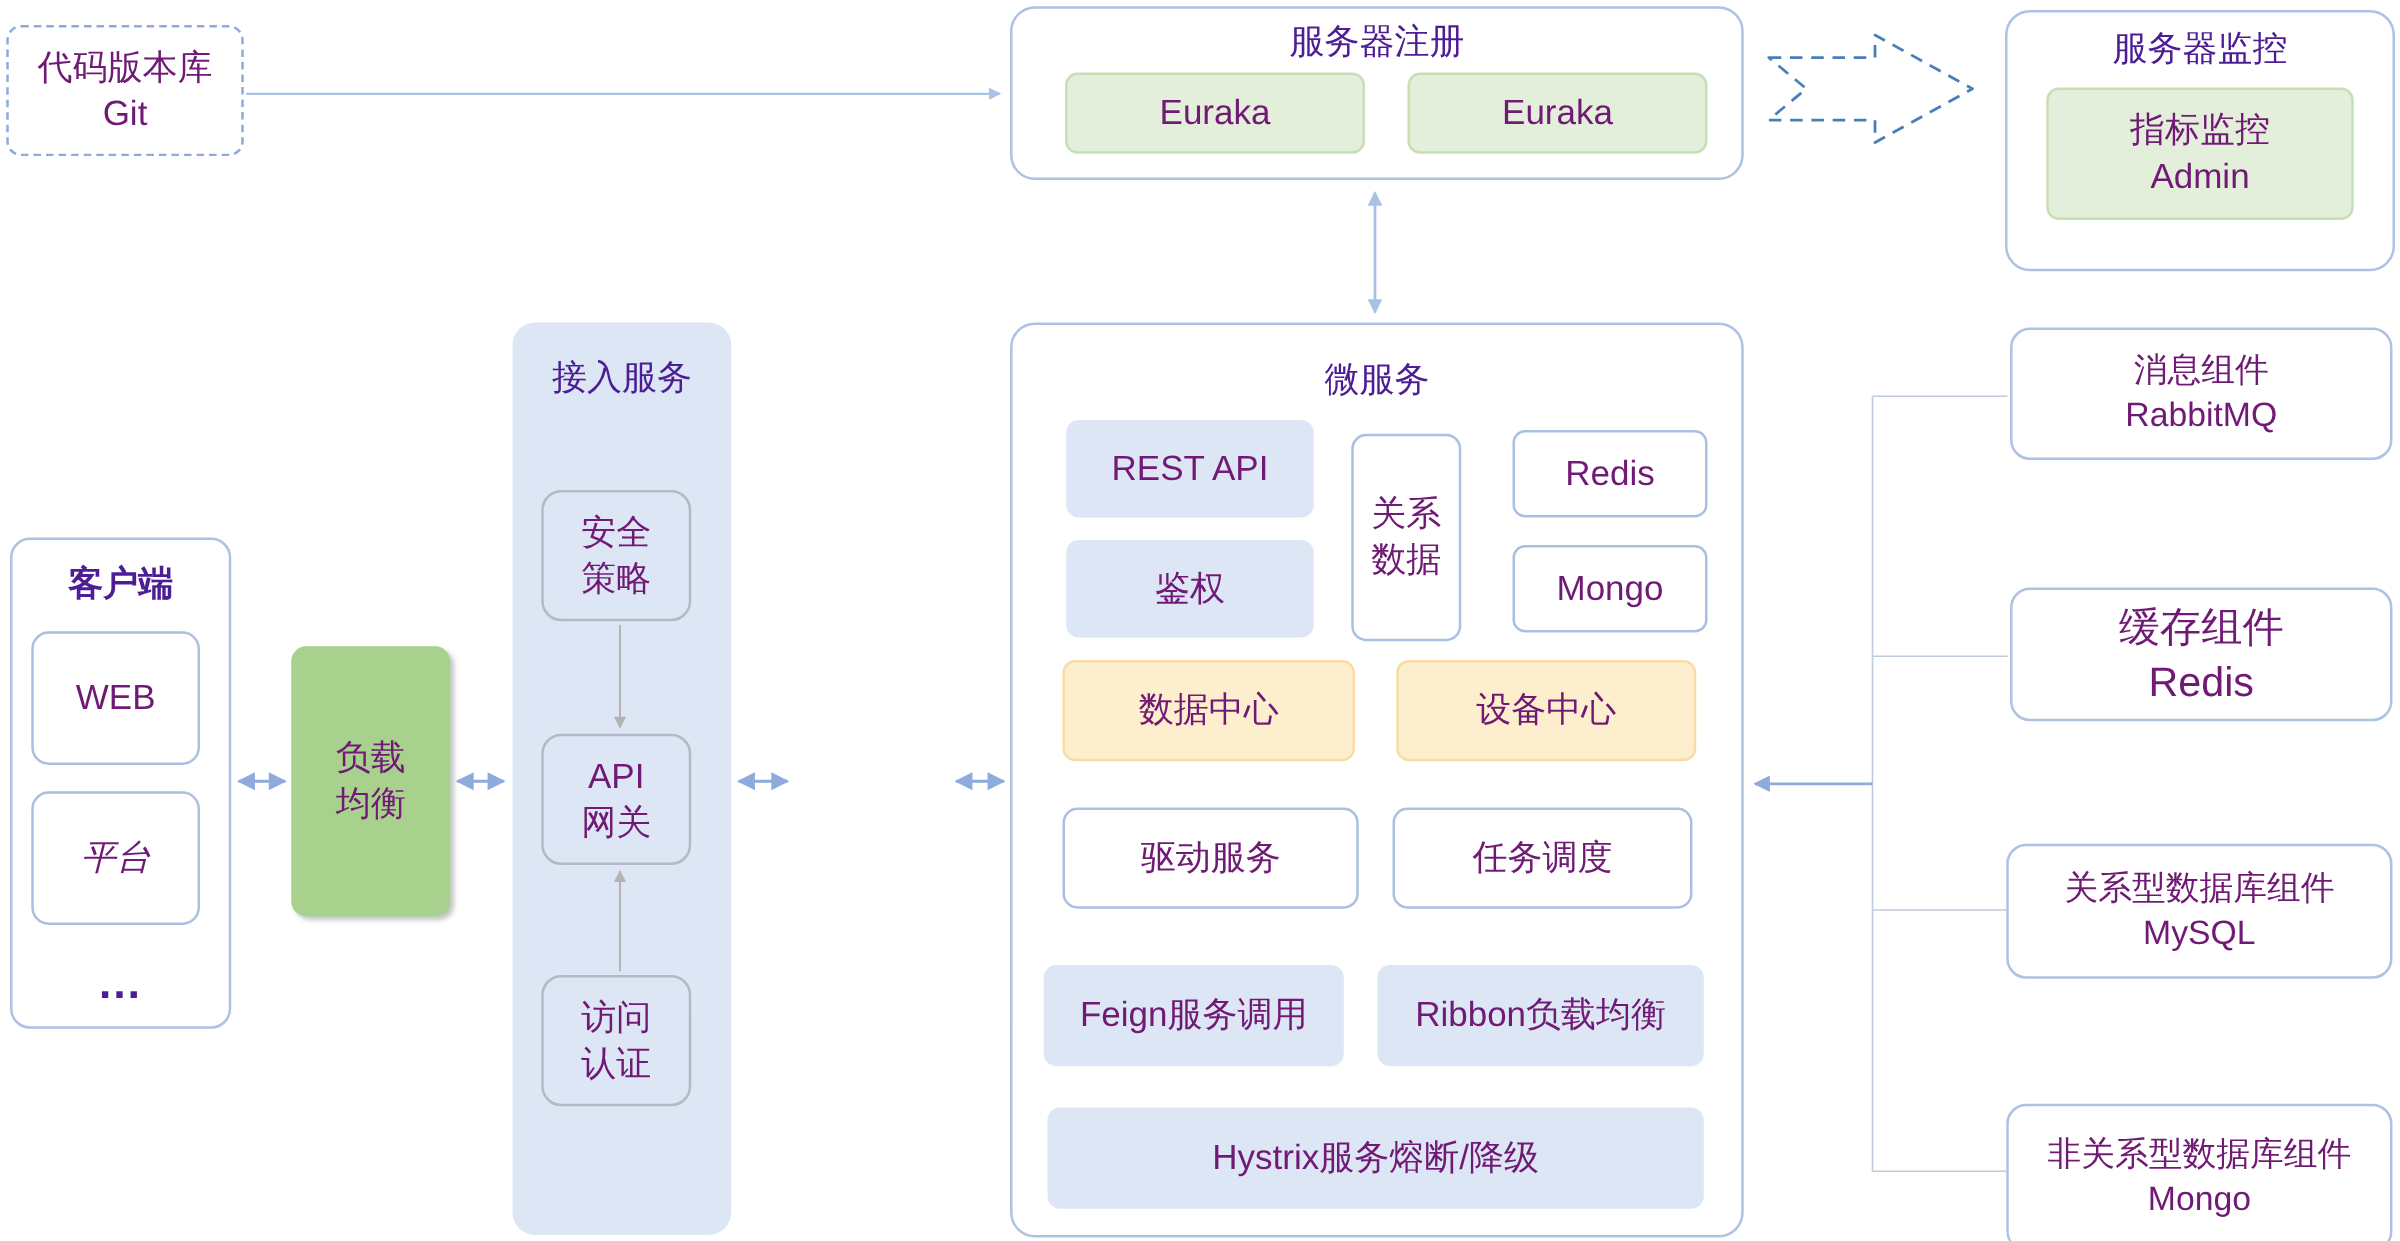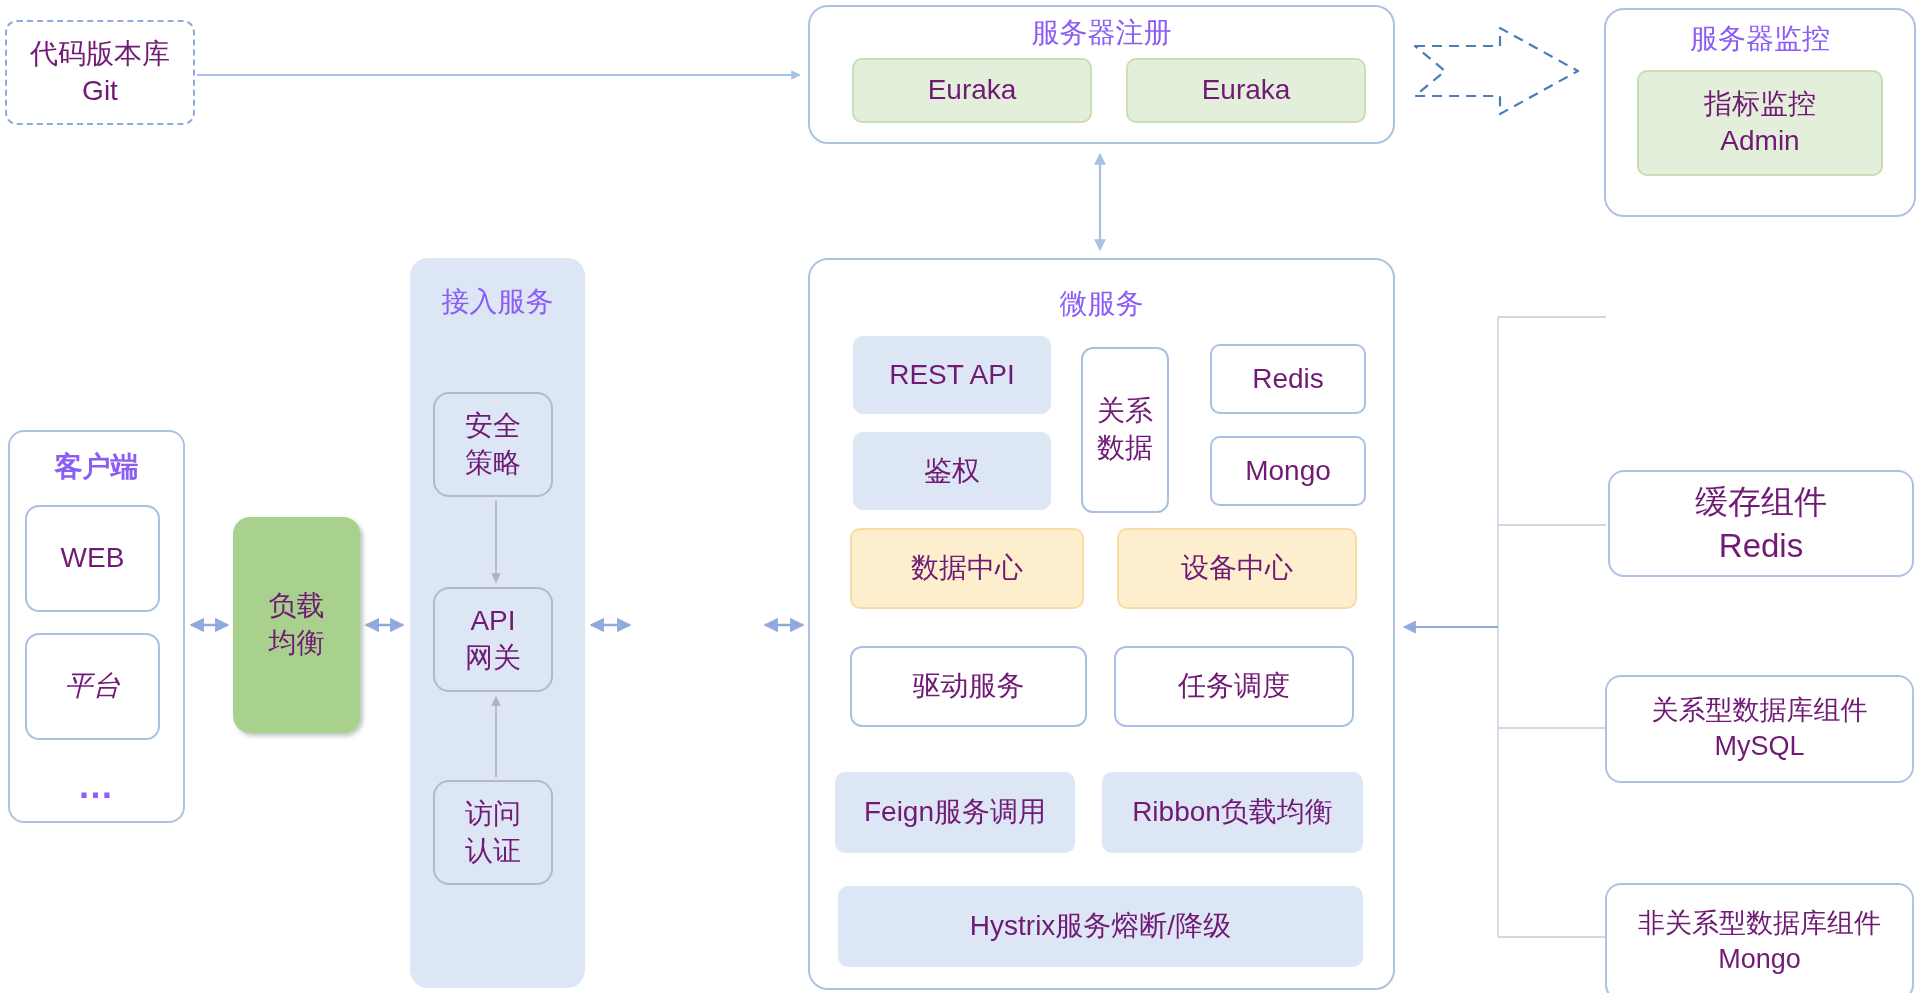--- a/index.html
+++ b/index.html
@@ -6,21 +6,21 @@
   #canvas{
     position:relative;width:1920px;height:993px;overflow:hidden;background:#ffffff;
     font-family:"Liberation Sans","DejaVu Sans",sans-serif;color:#111;
   }
   .box{
     position:absolute;box-sizing:border-box;display:flex;align-items:center;justify-content:center;
     text-align:center;white-space:pre-line;font-size:28px;line-height:1.32;color:#701a75;
   }
   .title{
     position:absolute;box-sizing:border-box;text-align:center;white-space:pre-line;
-    font-size:28px;color:#8b5cf6;
+    font-size:28px;color:#4c1d95;
   }
   .outline{background:#ffffff;border:2px solid #aec2e2;border-radius:20px;}
   .outline-sm{background:#ffffff;border:2px solid #a9c0e2;border-radius:14px;}
   .dashed{background:#ffffff;border:2px dashed #8faadc;border-radius:12px;}
   .bluefill{background:#dce6f4;border:none;border-radius:10px;}
   .lightgreen{background:#e3efda;border:2px solid #c7dfb5;border-radius:10px;}
   .cream{background:#fdeecd;border:2px solid #f7dca6;border-radius:10px;}
   .green{background:#a9d18e;border:none;border-radius:12px;box-shadow:3px 3px 4px rgba(110,130,110,0.45);}
   .panel{background:#dce6f4;border:none;border-radius:18px;}
   .panel-inner{background:#dce6f4;border:2px solid #b3bac6;border-radius:16px;}
@@ -44,21 +44,21 @@
   <div class="title" style="left:1604px;top:20px;width:312px;">服务器监控</div>
   <div class="box lightgreen" style="left:1637px;top:70px;width:246px;height:106px;">指标监控
 Admin</div>
 
   <div class="box outline" style="left:8px;top:430px;width:177px;height:393px;border-radius:16px;"></div>
   <div class="title" style="left:8px;top:448px;width:177px;font-weight:bold;">客户端</div>
   <div class="box outline-sm" style="left:25px;top:505px;width:135px;height:107px;">WEB</div>
   <div class="box outline-sm" style="left:25px;top:633px;width:135px;height:107px;font-style:italic;">平台</div>
   <div class="title ellipsis" style="left:8px;top:765px;width:177px;">…</div>
 
-  <div class="box green" style="left:233px;top:517px;width:127px;height:216px;border-radius:17px;">负载
+  <div class="box green" style="left:233px;top:517px;width:127px;height:216px;">负载
 均衡</div>
 
   <div class="box panel" style="left:410px;top:258px;width:175px;height:730px;"></div>
   <div class="title" style="left:410px;top:283px;width:175px;">接入服务</div>
   <div class="box panel-inner" style="left:433px;top:392px;width:120px;height:105px;">安全
 策略</div>
   <div class="box panel-inner" style="left:433px;top:587px;width:120px;height:105px;">API
 网关</div>
   <div class="box panel-inner" style="left:433px;top:780px;width:120px;height:105px;">访问
 认证</div>
@@ -73,20 +73,22 @@
   <div class="box bluefill" style="left:853px;top:432px;width:198px;height:78px;">鉴权</div>
   <div class="box outline-sm" style="left:1210px;top:436px;width:156px;height:70px;border-radius:10px;">Mongo</div>
   <div class="box cream" style="left:850px;top:528px;width:234px;height:81px;">数据中心</div>
   <div class="box cream" style="left:1117px;top:528px;width:240px;height:81px;">设备中心</div>
   <div class="box outline-sm" style="left:850px;top:646px;width:237px;height:81px;border-radius:12px;">驱动服务</div>
   <div class="box outline-sm" style="left:1114px;top:646px;width:240px;height:81px;border-radius:12px;">任务调度</div>
   <div class="box bluefill" style="left:835px;top:772px;width:240px;height:81px;">Feign服务调用</div>
   <div class="box bluefill" style="left:1102px;top:772px;width:261px;height:81px;">Ribbon负载均衡</div>
   <div class="box bluefill" style="left:838px;top:886px;width:525px;height:81px;">Hystrix服务熔断/降级</div>
 
+  <div class="box outline" style="left:1608px;top:262px;width:306px;height:106px;border-radius:16px;font-size:27px;">消息组件
+RabbitMQ</div>
   <div class="box outline" style="left:1608px;top:470px;width:306px;height:107px;border-radius:16px;font-size:33px;">缓存组件
 Redis</div>
   <div class="box outline" style="left:1605px;top:675px;width:309px;height:108px;border-radius:16px;font-size:27px;">关系型数据库组件
 MySQL</div>
   <div class="box outline" style="left:1605px;top:883px;width:309px;height:118px;border-radius:16px;font-size:27px;">非关系型数据库组件
 Mongo</div>
 
   <svg class="overlay" width="1920" height="993" viewBox="0 0 1920 993">
     <defs>
       <marker id="ab" viewBox="0 0 10 10" refX="9" refY="5" markerWidth="7" markerHeight="6" orient="auto-start-reverse">

